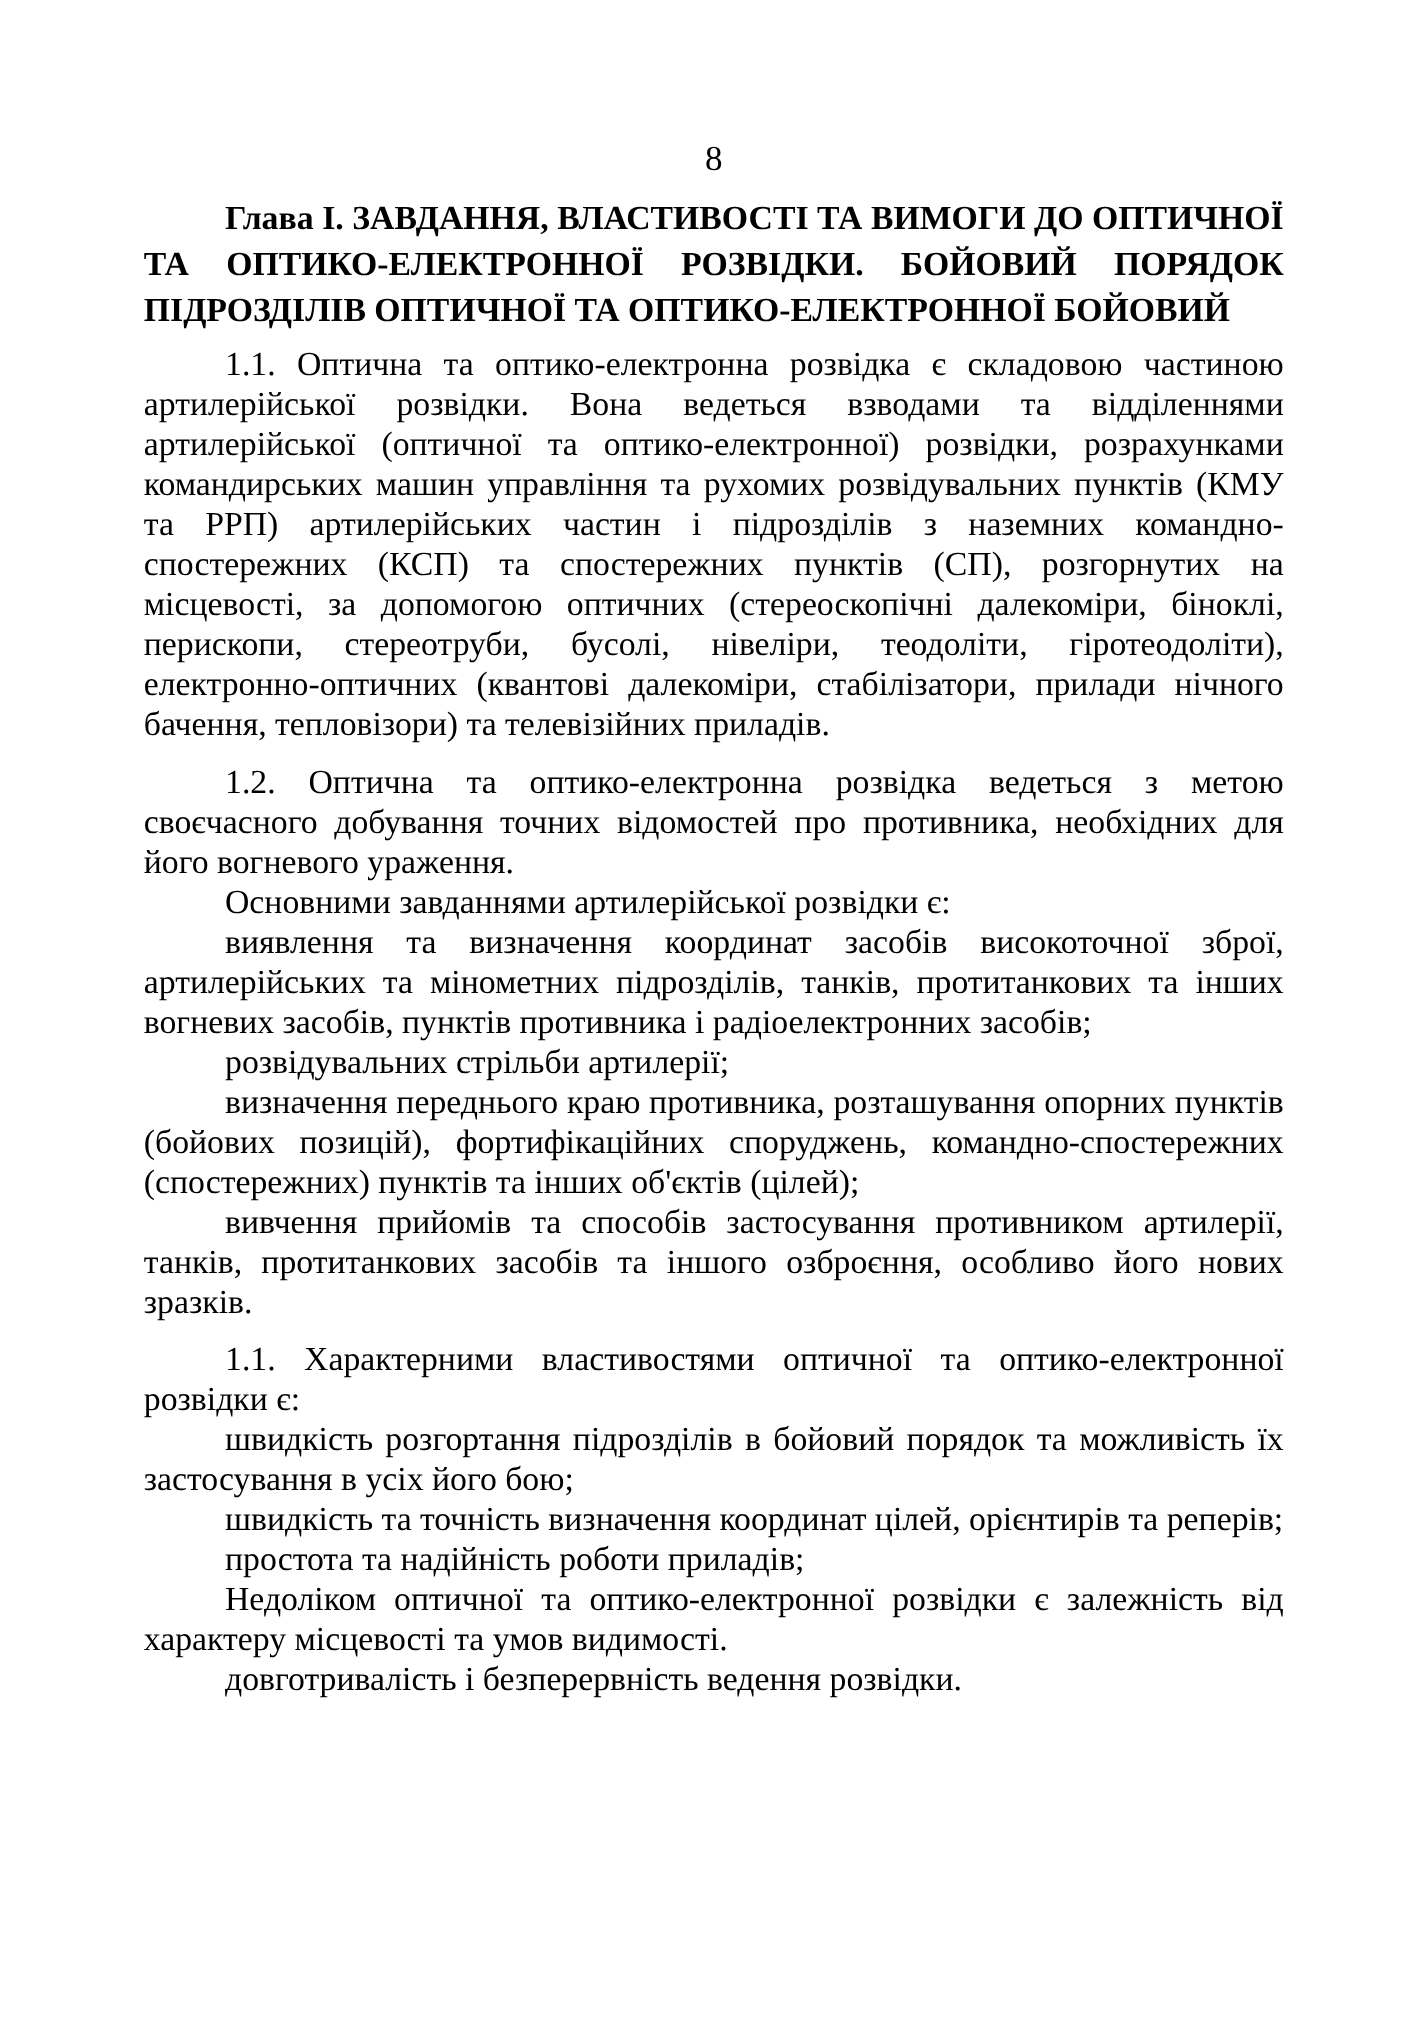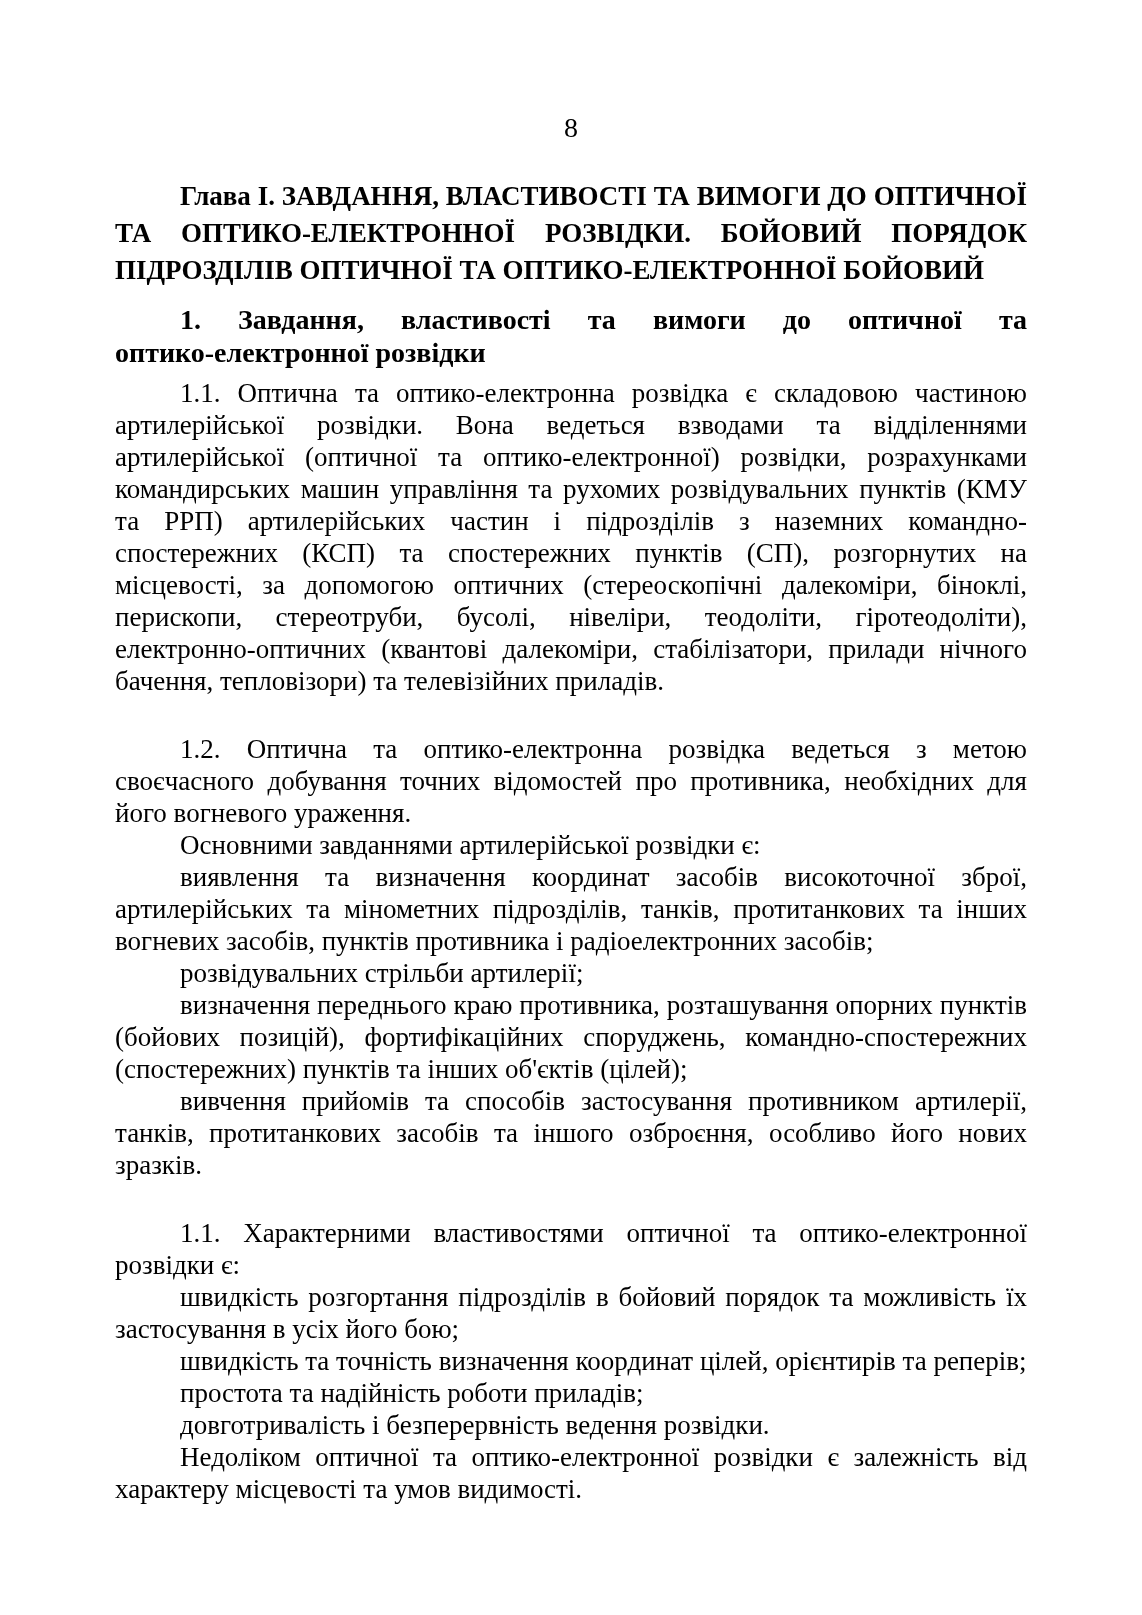--- a/index.html
+++ b/index.html
@@ -19,21 +19,21 @@
     width: 1142px;
     height: 1615px;
     padding: 112px 115px 0 115px;
   }
   .page-number {
     text-align: center;
     font-size: 28px;
     line-height: 32px;
   }
   .chapter-heading {
-    margin: 34px 0 0 0;
+    margin: 12px 0 0 0;
     font-weight: bold;
     font-size: 27px;
     line-height: 37px;
   }
   .section-heading {
     margin: 14px 0 0 0;
     font-weight: bold;
     font-size: 28px;
     line-height: 33px;
   }
@@ -49,53 +49,49 @@
     text-indent: 65px;
   }
   p.body-par {
     margin: 0;
     font-size: 27px;
     line-height: 32px;
     text-align: justify;
     text-indent: 65px;
   }
   p.body-par.gap {
-    margin-top: 36px;
+    margin-top: 14px;
   }
   p.body-par.first-gap {
     margin-top: 8px;
   }
 </style>
 </head>
 <body>
 
 <div class="page">
 
   <div class="page-number">8</div>
 
   <h1 class="chapter-heading">
     <span class="h-line first just">Глава I. ЗАВДАННЯ, ВЛАСТИВОСТІ ТА ВИМОГИ ДО ОПТИЧНОЇ</span>
     <span class="h-line just">ТА ОПТИКО-ЕЛЕКТРОННОЇ РОЗВІДКИ. БОЙОВИЙ ПОРЯДОК</span>
     <span class="h-line">ПІДРОЗДІЛІВ ОПТИЧНОЇ ТА ОПТИКО-ЕЛЕКТРОННОЇ БОЙОВИЙ</span>
   </h1>
 
-  <h2 class="section-heading">
-    <span class="h-line first just">1. Завдання, властивості та вимоги до оптичної та</span>
-    <span class="h-line">оптико-електронної розвідки</span>
-  </h2>
 
   <p class="body-par first-gap">1.1. Оптична та оптико-електронна розвідка є складовою частиною артилерійської розвідки. Вона ведеться взводами та відділеннями артилерійської (оптичної та оптико-електронної) розвідки, розрахунками командирських машин управління та рухомих розвідувальних пунктів (КМУ та РРП) артилерійських частин і підрозділів з наземних командно-спостережних (КСП) та спостережних пунктів (СП), розгорнутих на місцевості, за допомогою оптичних (стереоскопічні далекоміри, біноклі, перископи, стереотруби, бусолі, нівеліри, теодоліти, гіротеодоліти), електронно-оптичних (квантові далекоміри, стабілізатори, прилади нічного бачення, тепловізори) та телевізійних приладів.</p>
 
   <p class="body-par gap">1.2. Оптична та оптико-електронна розвідка ведеться з метою своєчасного добування точних відомостей про противника, необхідних для його вогневого ураження.</p>
   <p class="body-par">Основними завданнями артилерійської розвідки є:</p>
   <p class="body-par">виявлення та визначення координат засобів високоточної зброї, артилерійських та мінометних підрозділів, танків, протитанкових та інших вогневих засобів, пунктів противника і радіоелектронних засобів;</p>
   <p class="body-par">розвідувальних стрільби артилерії;</p>
   <p class="body-par">визначення переднього краю противника, розташування опорних пунктів (бойових позицій), фортифікаційних споруджень, командно-спостережних (спостережних) пунктів та інших об'єктів (цілей);</p>
   <p class="body-par">вивчення прийомів та способів застосування противником артилерії, танків, протитанкових засобів та іншого озброєння, особливо його нових зразків.</p>
 
   <p class="body-par gap">1.1. Характерними властивостями оптичної та оптико-електронної розвідки є:</p>
   <p class="body-par">швидкість розгортання підрозділів в бойовий порядок та можливість їх застосування в усіх його бою;</p>
   <p class="body-par">швидкість та точність визначення координат цілей, орієнтирів та реперів;</p>
   <p class="body-par">простота та надійність роботи приладів;</p>
+  <p class="body-par">Недоліком оптичної та оптико-електронної розвідки є залежність від характеру місцевості та умов видимості.</p>
   <p class="body-par">довготривалість і безперервність ведення розвідки.</p>
-  <p class="body-par">Недоліком оптичної та оптико-електронної розвідки є залежність від характеру місцевості та умов видимості.</p>
 
 </div>
 
 </body></html>

